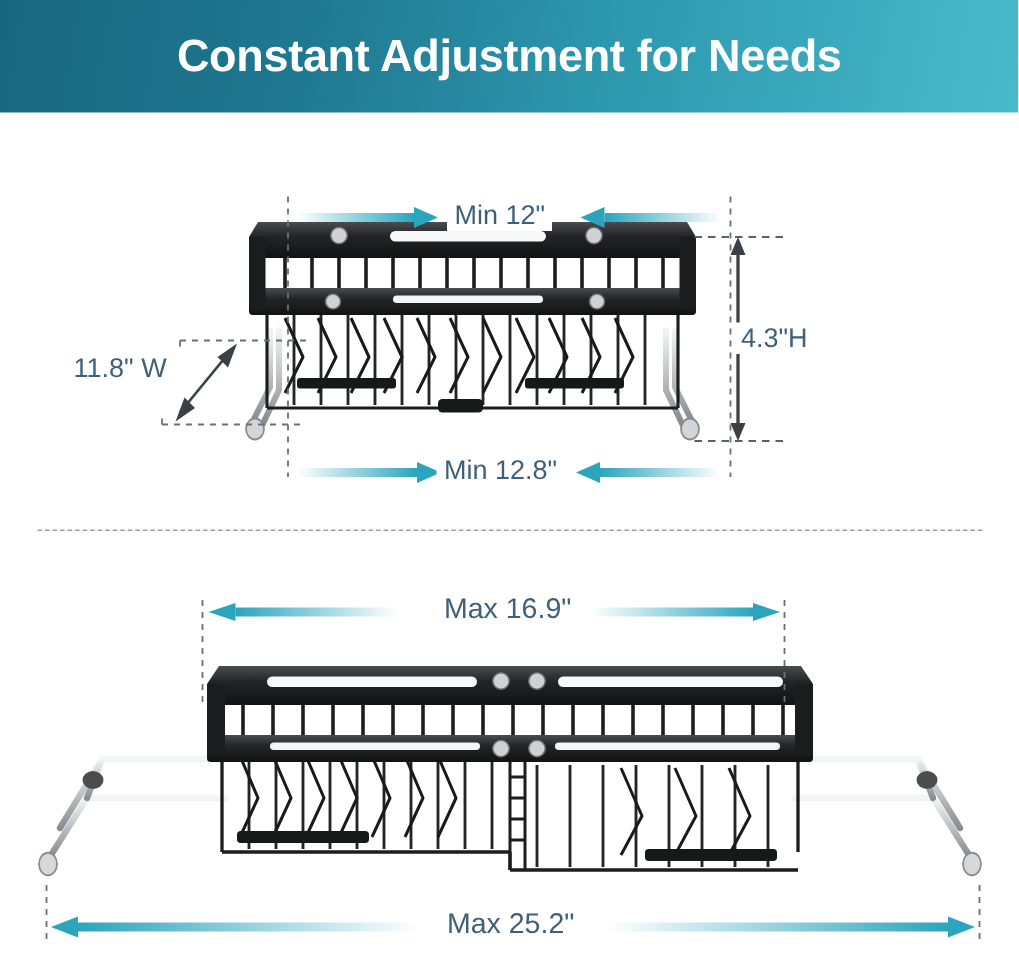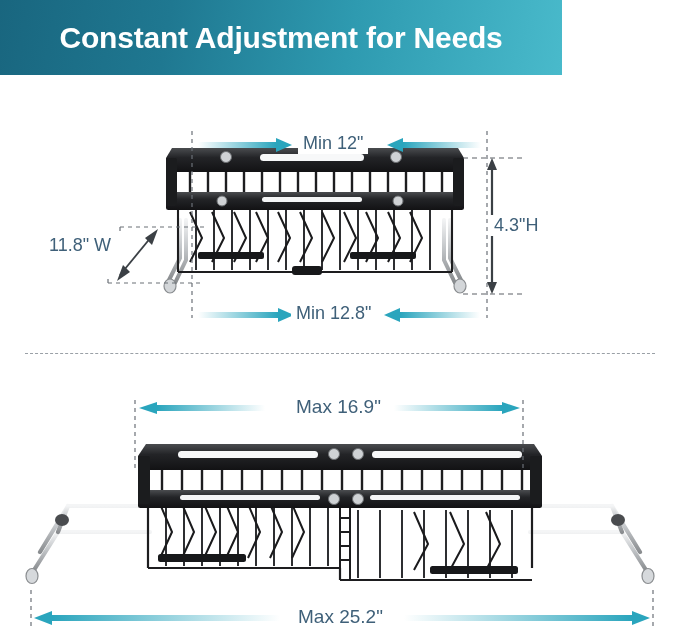--- a/index.html
+++ b/index.html
@@ -13,21 +13,21 @@
     position: relative;
     overflow: hidden;
     font-family: "Liberation Sans", sans-serif;
   }
 
   
   .banner {
     position: absolute;
     left: 0;
     top: 0;
-    width: 562px;
+    width: 679px;
     height: 75px;
     background: linear-gradient(100deg, #19667f 0%, #1f7891 30%, #2e9ab0 62%, #49bacb 100%);
     display: flex;
     align-items: center;
     justify-content: center;
   }
   .banner-title {
     color: #ffffff;
     font-size: 30px;
     font-weight: bold;

